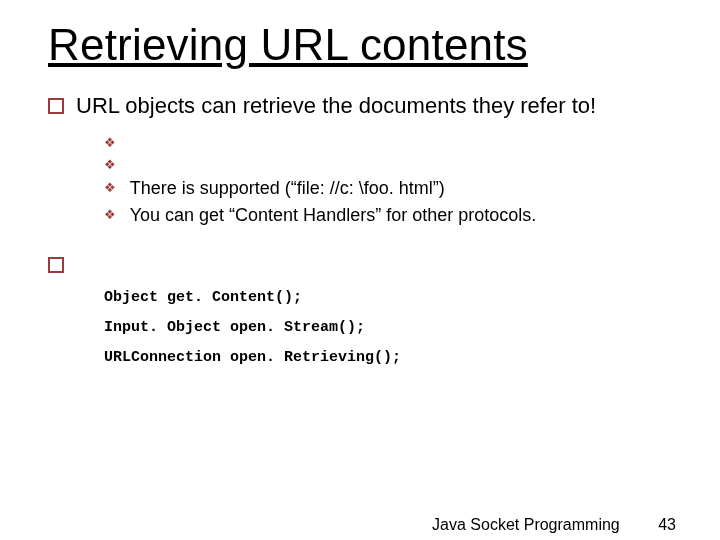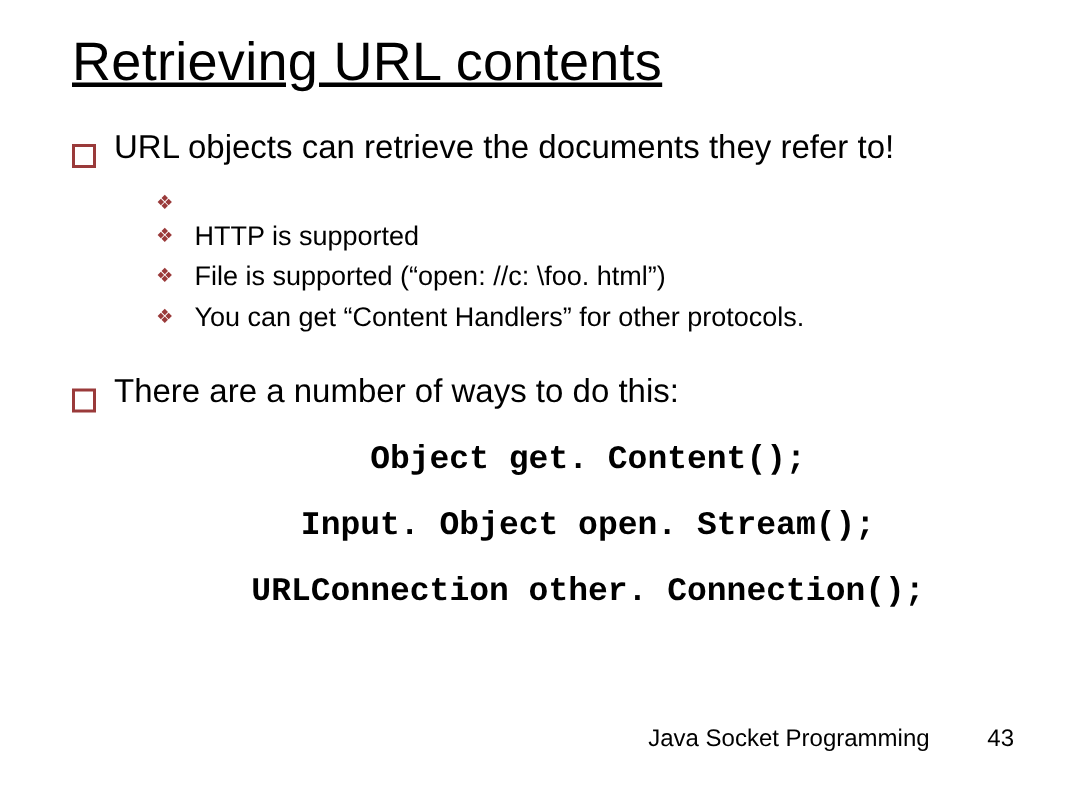--- a/index.html
+++ b/index.html
@@ -14,29 +14,29 @@
     overflow: hidden;
   }
   .slide {
     box-sizing: border-box;
     width: 720px;
     height: 540px;
     padding: 20px 40px 0 48px;
     position: relative;
   }
   .title {
-    font-size: 36px;
+    font-size: 44px;
     font-weight: 400;
     text-decoration: underline;
     margin: 0 0 22px 0;
     letter-spacing: 0.2px;
   }
   .lvl1 {
     display: flex;
-    align-items: flex-end;
+    align-items: flex-start;
     margin: 0 0 10px 0;
     font-size: 22px;
     line-height: 1.25;
   }
   .lvl1 .bullet {
     width: 12px;
     height: 12px;
     border: 2px solid #9a3a3a;
     margin: 6px 12px 0 0;
     flex: 0 0 auto;
@@ -52,29 +52,28 @@
   }
   .lvl2 .bullet {
     color: #9a3a3a;
     font-size: 13px;
     margin: 3px 14px 0 0;
     flex: 0 0 auto;
   }
   .code-block {
     margin: 6px 0 0 56px;
     font-family: "Courier New", monospace;
-    font-size: 22px;
+    font-size: 15px;
     font-weight: bold;
     line-height: 2.0;
     white-space: pre;
-    text-align: center;
   }
   .footer {
     position: absolute;
-    bottom: 38px;
+    bottom: 6px;
     right: 44px;
     font-size: 16px;
   }
   .footer .pagenum {
     margin-left: 34px;
   }
 </style>
 </head>
 <body>
 
@@ -86,37 +85,35 @@
     <span class="bullet"></span>
     <span>URL objects can retrieve the documents they refer to!</span>
   </div>
 
   <div class="lvl2-group">
     <div class="lvl2">
       <span class="bullet">❖</span>
     </div>
     <div class="lvl2">
       <span class="bullet">❖</span>
-      <span>HTTP is supported</span>
     </div>
     <div class="lvl2">
       <span class="bullet">❖</span>
-      <span>File is supported (“open: //c: \foo. html”)</span>
+      <span>There is supported (“file: //c: \foo. html”)</span>
     </div>
     <div class="lvl2">
       <span class="bullet">❖</span>
       <span>You can get “Content Handlers” for other protocols.</span>
     </div>
   </div>
 
   <div class="lvl1">
     <span class="bullet"></span>
-    <span>There are a number of ways to do this:</span>
   </div>
 
-  <div class="code-block"><div>Object get. Content();</div><div>Input. Object open. Stream();</div><div>URLConnection other. Connection();</div></div>
+  <div class="code-block"><div>Object get. Content();</div><div>Input. Object open. Stream();</div><div>URLConnection open. Retrieving();</div></div>
 
   <div class="footer">
     <span>Java Socket Programming</span>
     <span class="pagenum">43</span>
   </div>
 
 </div>
 
 </body></html>

